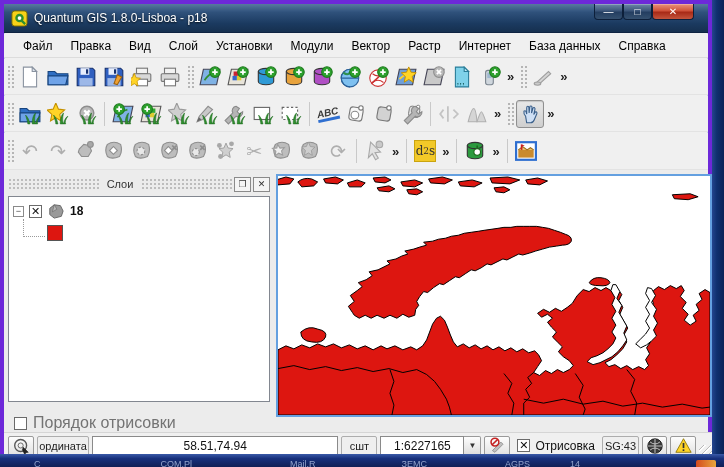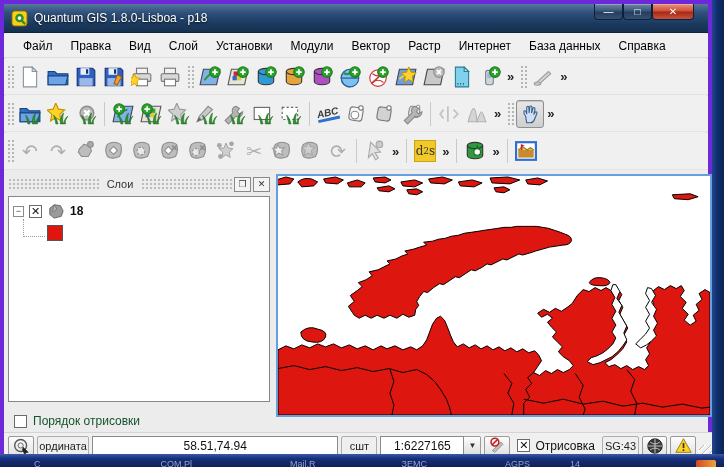--- a/index.html
+++ b/index.html
@@ -66,21 +66,21 @@
     line-height:9px; text-align:center; color:#444; }
   .cbx { width:13px; height:13px; border:1px solid #6a6a6a; background:#fff; font-size:11px;
     line-height:11px; text-align:center; color:#111; font-weight:bold; }
   .layer-name { font-size:12px; font-weight:bold; color:#111;text-align:right; }
   .swatch-row { margin:6px 0 0 34px; display:flex; align-items:center; }
   .tree-line { position:absolute; left:14px; top:22px; width:22px; height:18px;
     border-left:1px dotted #9a9a9a; border-bottom:1px dotted #9a9a9a; }
   .swatch { width:16px; height:16px; border:1px solid #555; }
 
   .draworder-row { position:absolute; left:6px; top:240px; display:flex; align-items:center; gap:6px; }
-  .draworder-row .label { font-size:12px; color:#14532d; }
+  .draworder-row .label { font-size:16px; color:#737373; }
 
   .map-canvas { position:absolute; left:272px; top:4px; width:436px; height:243px;
     background:#fff; border:2px solid #64a0e0; }
   .map-canvas svg { width:100%; height:100%; display:block; }
 
   
   .statusbar { position:absolute; left:0; top:428px; width:712px; height:26px; background:#f0f0f0;
     border-top:1px solid #d5d5d5; display:flex; align-items:center; padding:0 4px; gap:3px; }
   .sb-btn { height:20px; border:1px solid #9a9a9a; border-radius:2px;
     background:linear-gradient(180deg,#fdfdfd,#e2e2e2); display:flex; align-items:center;

